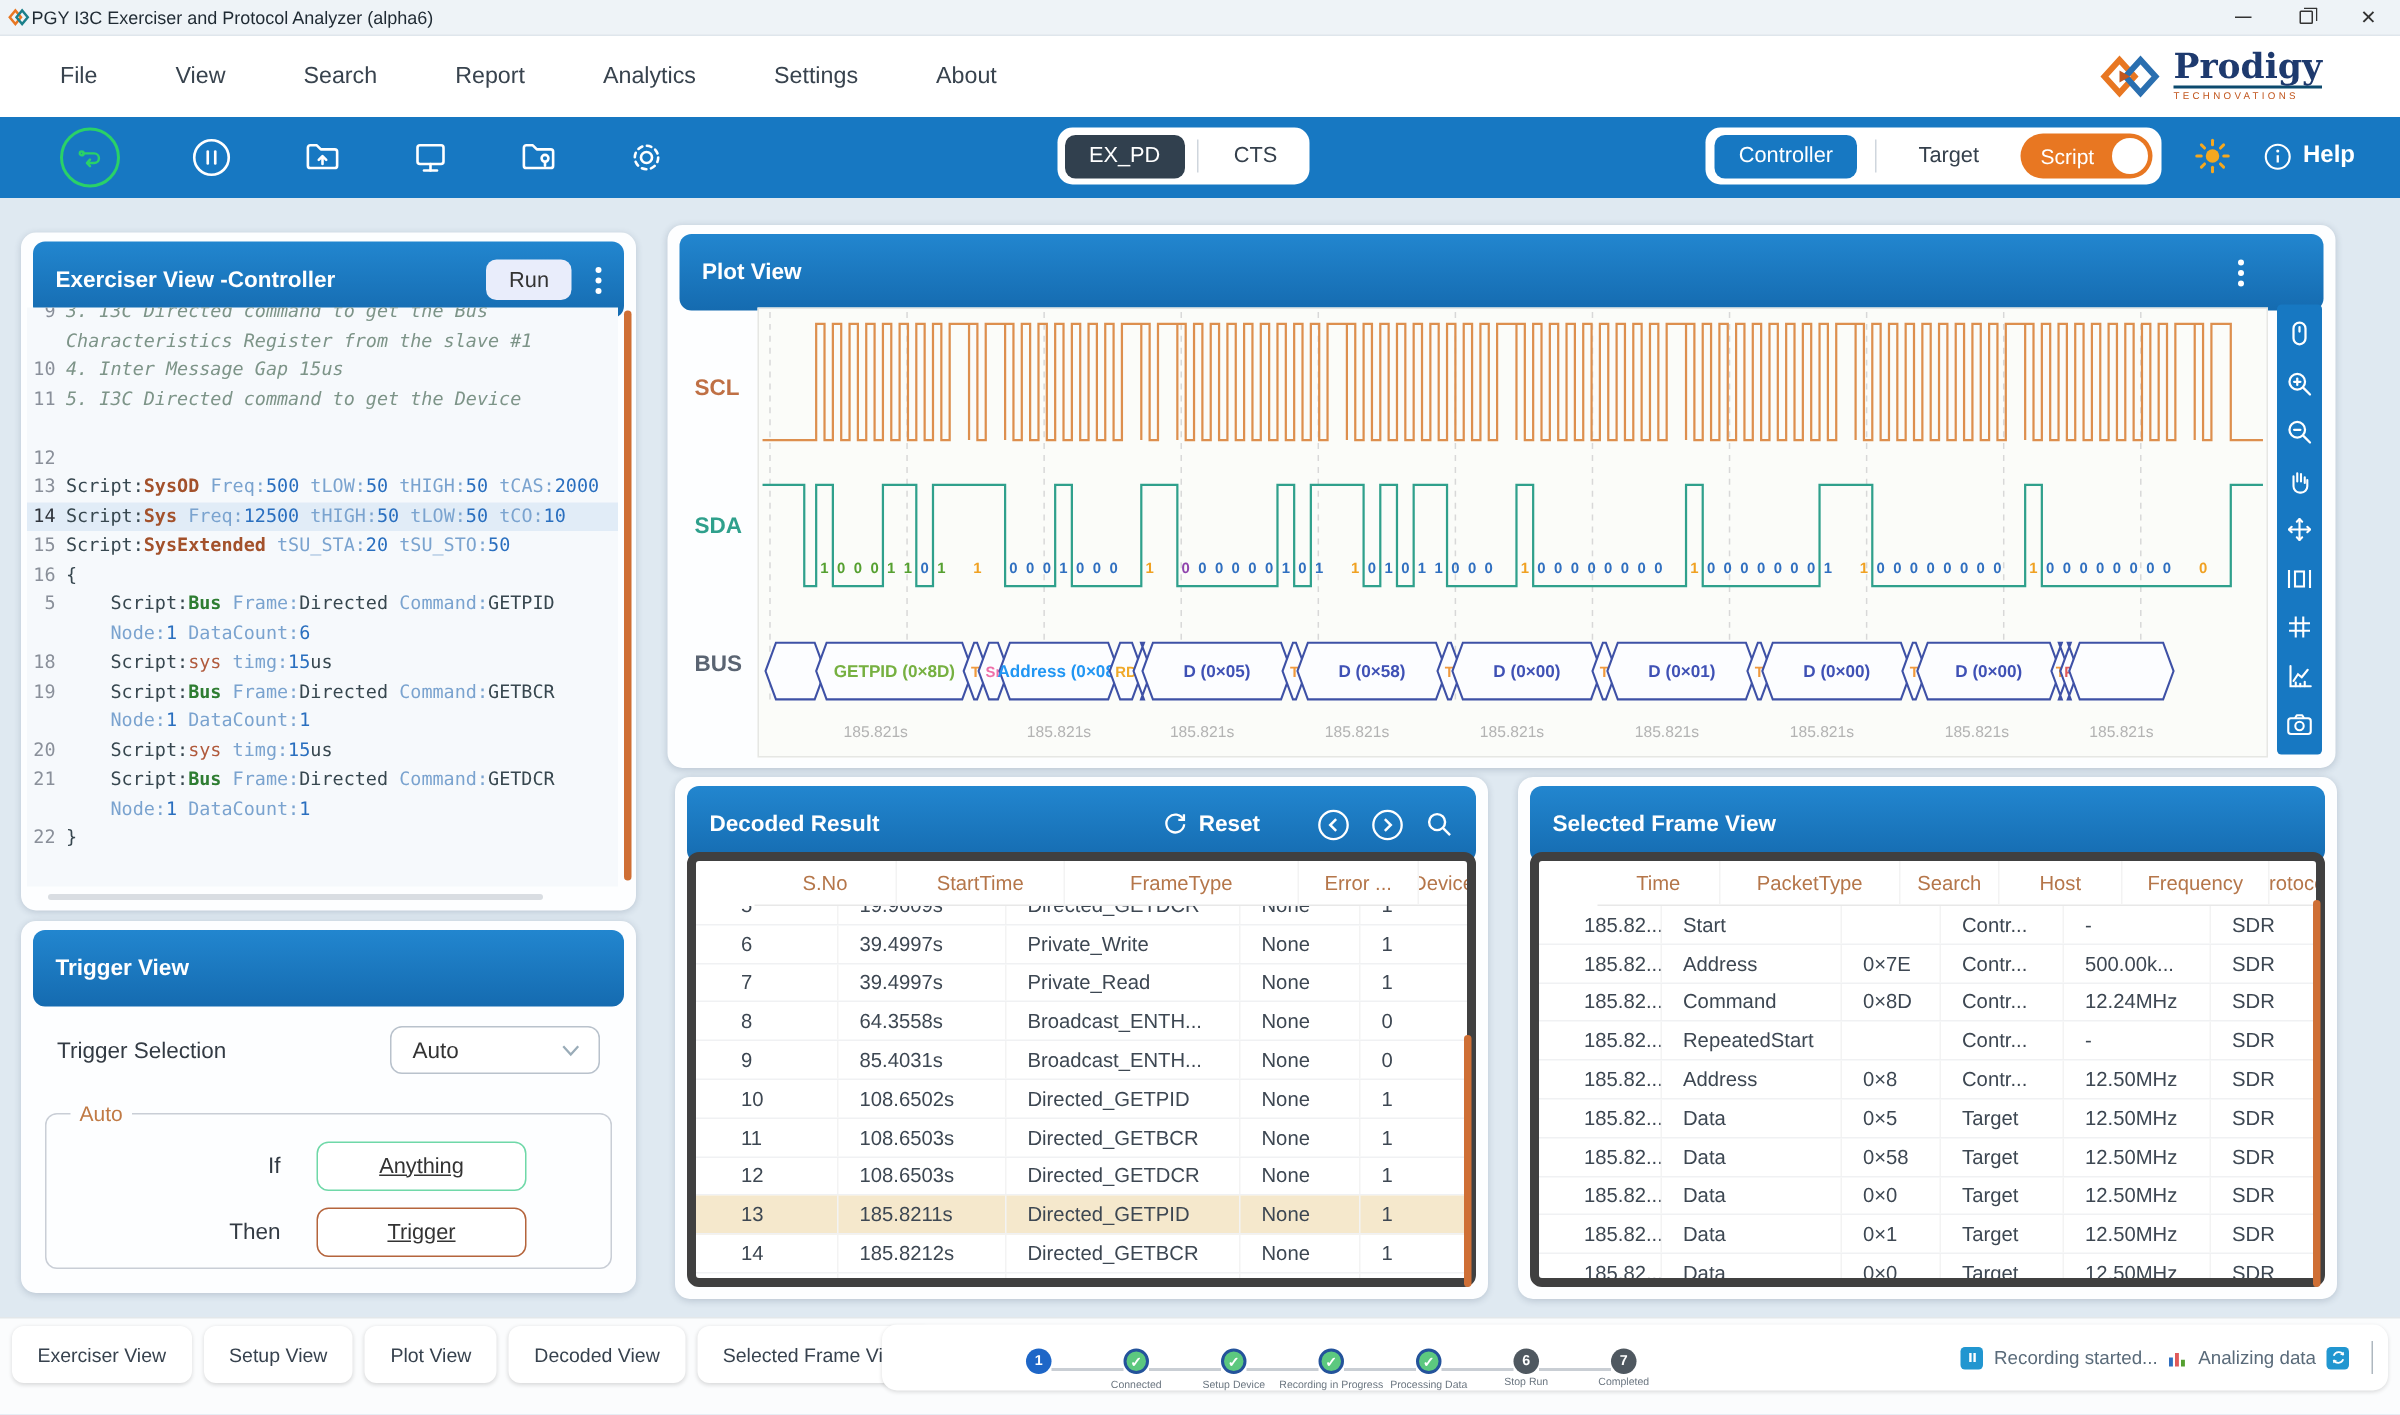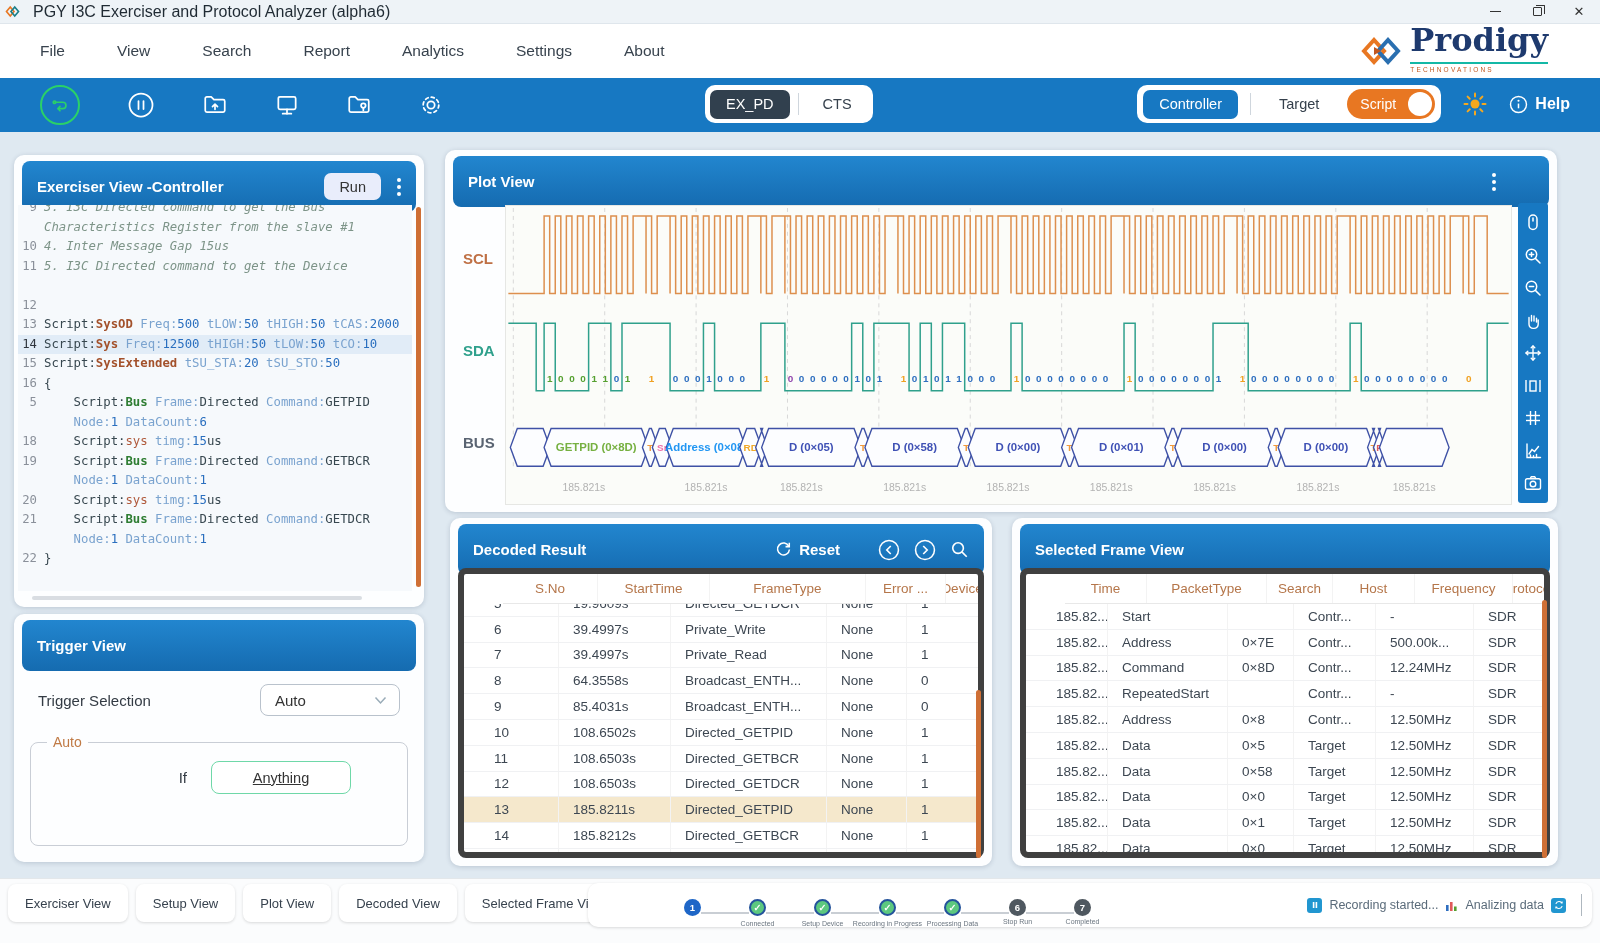--- a/index.html
+++ b/index.html
@@ -1,36 +1,36 @@
 <!DOCTYPE html>
 <html><head>
 <meta charset="utf-8">
 <style>
   html,body{margin:0;padding:0;width:1600px;height:943px;overflow:hidden;
     font-family:"Liberation Sans",sans-serif;background:#dfe9f1;position:relative;}
   *{box-sizing:border-box;}
   
   .titlebar{position:absolute;left:0;top:0;width:1600px;height:24px;background:#eef3f7;
     border-bottom:1px solid #dfe6ec;display:flex;align-items:center;}
-  .tb-title{font-size:16px;color:#1f2a33;margin-left:13px;}
+  .tb-title{font-size:12px;color:#1f2a33;margin-left:1px;}
   .tb-controls{margin-left:auto;display:flex;height:100%;}
   .wbtn{width:42px;height:100%;display:flex;align-items:center;justify-content:center;color:#333;}
   .wbtn .minbar{width:11px;height:1.4px;background:#333;}
   .wbtn .rest{display:block;width:9px;height:9px;border:1.2px solid #333;border-radius:1px;position:relative;}
   .wbtn .rest::before{content:'';position:absolute;top:-3.4px;left:2.6px;width:8px;height:8px;
     border-top:1.2px solid #333;border-right:1.2px solid #333;border-radius:0 1px 0 0;}
   .wbtn.close{font-size:13px;}
   
   .menubar{position:absolute;left:0;top:24px;width:1600px;height:54px;background:#ffffff;
     display:flex;align-items:center;}
   .menus{display:flex;gap:52px;margin-left:40px;}
   .menu-item{font-size:15.5px;color:#38434e;cursor:default;}
   .brand{margin-left:auto;margin-right:52px;display:flex;align-items:center;gap:8px;}
-  .brand-name{font-family:"DejaVu Serif",serif;font-size:32px;font-weight:bold;color:#1e3a6e;
-    line-height:22px;border-bottom:2px solid #14b8a6;padding-bottom:11px;}
+  .brand-name{font-family:"DejaVu Serif",serif;font-size:23px;font-weight:bold;color:#1e3a6e;
+    line-height:22px;border-bottom:2px solid #0c4a6e;padding-bottom:1px;}
   .brand-sub{font-size:6.5px;letter-spacing:2.2px;color:#c2571f;margin-top:2px;}
   
   .toolbar{position:absolute;left:0;top:78px;width:1600px;height:54px;background:#1778c2;
     display:flex;align-items:center;}
   .tool-group{display:flex;align-items:center;gap:46px;margin-left:40px;}
   .tbtn{color:#fff;display:flex;align-items:center;justify-content:center;cursor:pointer;}
   .tbtn.accent{width:40px;height:40px;border:2.5px solid #2ad168;border-radius:50%;color:#2ad168;}
   .pill{position:absolute;left:705px;top:7px;height:38px;background:#fff;border-radius:10px;
     display:flex;align-items:center;padding:0 5px;gap:8px;}
   .pill-btn{height:29px;border-radius:7px;display:flex;align-items:center;justify-content:center;
@@ -310,20 +310,24 @@
       <svg width="13" height="9" viewBox="0 0 13 9">
           <path d="M1.5,1.5 6.5,7 11.5,1.5" fill="none" stroke="#9aacb8" stroke-width="1.5"></path>
         </svg>
     </div>
   </div>
   <div class="fieldset">
     <span class="legend">Auto</span>
     <div class="cond-row" style="top:18px;">
       <span class="cond-label">If</span>
       <button class="cond-btn green">Anything</button>
+    </div>
+    <div class="cond-row" style="top:62px;">
+      <span class="cond-label">Then</span>
+      <button class="cond-btn red">Trigger</button>
     </div>
   </div>
 </div>
 
 <div class="card" id="plotCard">
   <div class="phead">
     <span>Plot View</span>
     <span class="kebab" style="margin-left:auto;margin-right:38px;">
         <i></i>
         <i></i>

